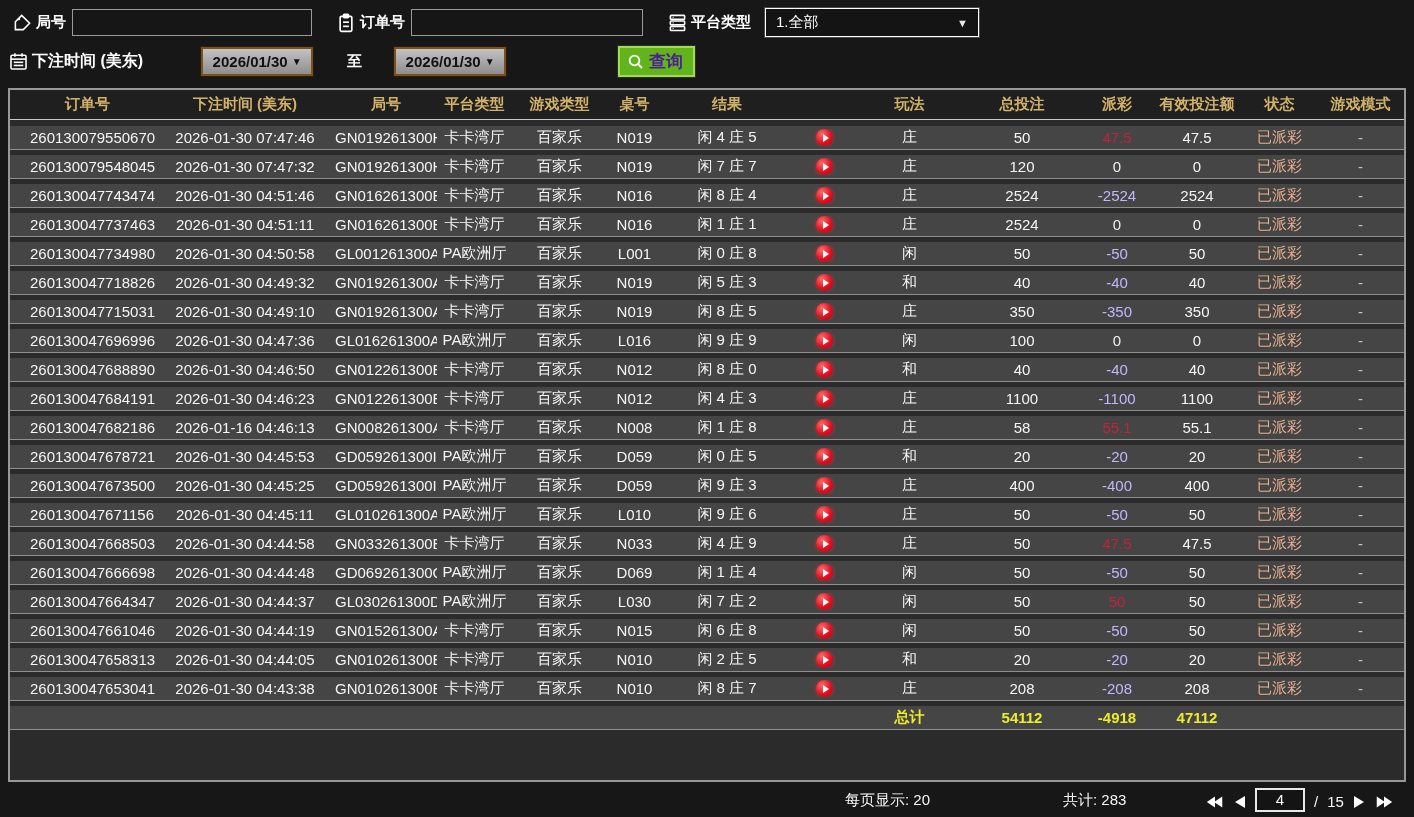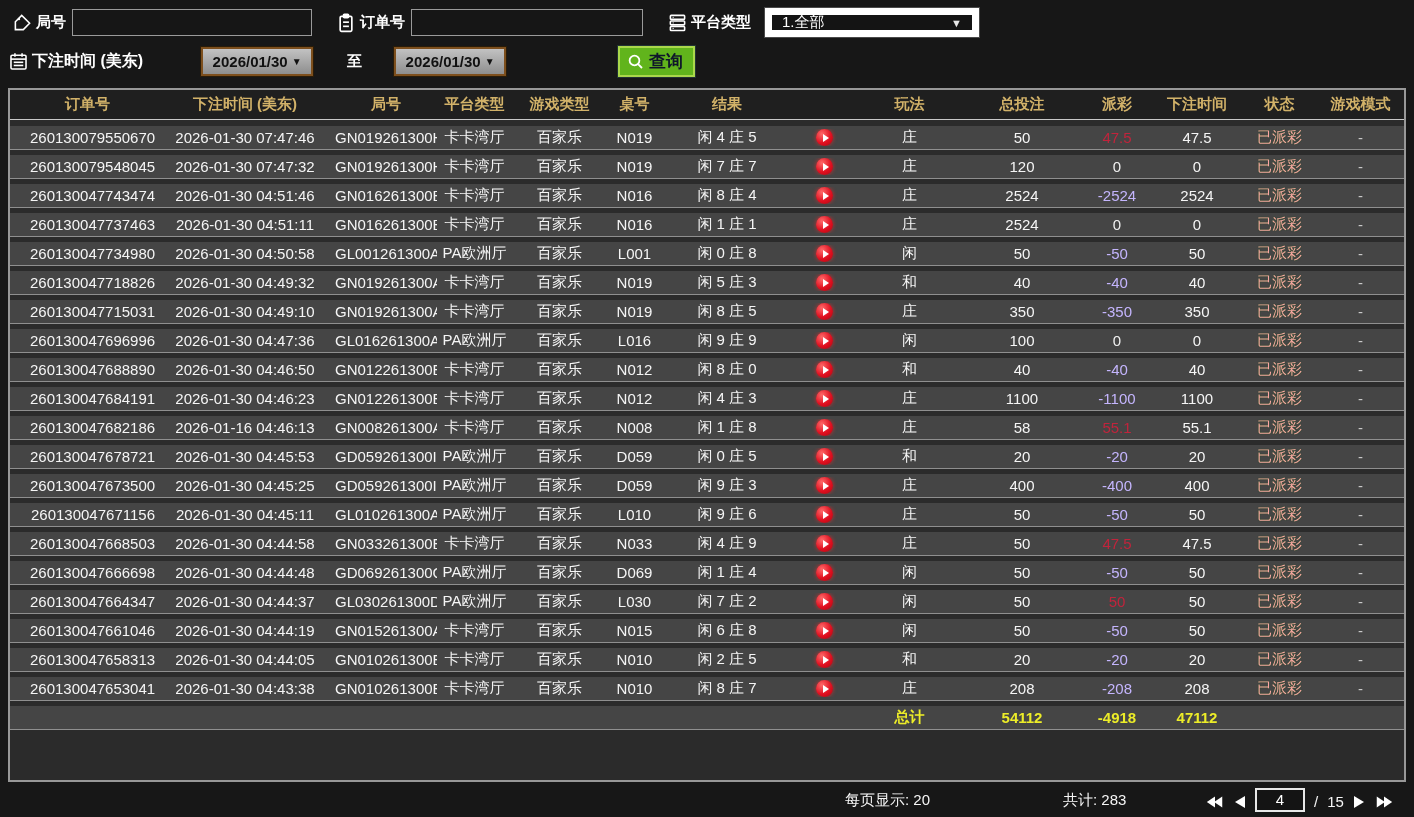--- a/index.html
+++ b/index.html
@@ -19,38 +19,38 @@
   .flabel { font-weight:bold; color:#fff; margin:0 6px 0 4px; white-space:nowrap; }
   .ficon { width:20px; height:20px; display:inline-flex; align-items:center; justify-content:center; flex:none; }
   .ficon svg { display:block; }
   .tinput {
     width:240px; height:27px; background:#161616; border:1px solid #9a9a9a;
     color:#eee; padding:0 6px; font-size:14px; outline:none;
   }
   .tinput2 { width:232px; }
   .selbox {
     width:214px; height:29px; margin-left:8px; background:#141414;
-    border:7px solid #ffffff; box-shadow:0 0 0 1px #4a4a4a;
+    border:1px solid #ffffff; box-shadow:0 0 0 1px #4a4a4a;
     display:flex; align-items:center; padding:0 10px; cursor:pointer;
   }
   .selbox .selval { flex:1; color:#fff; }
   .selarrow { color:#e8e8e8; font-size:11px; }
   .datebtn {
     width:112px; height:29px; margin-left:4px;
     background:linear-gradient(#c2c2c2,#8e8e8e);
     border:2px solid #7d4f1d; box-shadow:0 0 0 1px #2a1c08;
     color:#111; font-weight:bold; font-size:15px;
     display:flex; align-items:center; justify-content:center; gap:4px; cursor:pointer;
   }
   .datebtn .darr { font-size:10px; color:#111; }
   .zhi { font-weight:bold; color:#fff; margin:0 28px 0 34px; }
   .searchbtn {
     margin-left:112px; height:31px; padding:0 10px 0 6px;
     background:#61b41c; border:2px solid #aad84b; box-shadow:0 0 0 1px #233;
-    color:#0f172a; font-weight:bold; font-size:17px;
+    color:#4c1d95; font-weight:bold; font-size:17px;
     display:flex; align-items:center; gap:3px; cursor:pointer;
   }
   
   .tbl {
     position:absolute; left:8px; top:88px; width:1398px; height:694px;
     background:#2b2b2b; border:2px solid #989898;
   }
   .r {
     display:grid;
     grid-template-columns:145px 180px 102px 75px 95px 55px 130px 65px 105px 120px 70px 90px 75px 87px;
@@ -61,21 +61,21 @@
     color:#d2b269; font-weight:bold;
   }
   .thead .c { text-align:center; }
   .thead .c0 { text-align:center; padding-left:10px; }
   .tbody { padding-top:6px; }
   .row {
     height:24px; background:#454545; border-bottom:1px solid #8f8f8f;
     margin-bottom:5px; color:#f5f5f5;
   }
   .c { text-align:center; white-space:nowrap; overflow:hidden; }
-  .c0 { text-align:right; padding-left:20px; }
+  .c0 { text-align:left; padding-left:20px; }
   .pos { color:#c0243c; }
   .neg { color:#c4b5fd; }
   .zero { color:#f0f0f0; }
   .status { color:#fca5a5; text-shadow:0 0 1px #0a5f0a; }
   .mode { color:#c9c9c9; }
   .sumlabel { color:#ecec28; font-weight:bold; }
   .sumval { color:#ecec28; font-weight:bold; }
   .play {
     width:17px; height:17px; border-radius:50%; margin:0 auto;
     background:radial-gradient(circle at 35% 30%, #ff6a6a, #e01020 55%, #b00510 100%);
@@ -178,21 +178,21 @@
       <div class="c">下注时间 (美东)</div>
       <div class="c">局号</div>
       <div class="c">平台类型</div>
       <div class="c">游戏类型</div>
       <div class="c">桌号</div>
       <div class="c">结果</div>
       <div class="c"></div>
       <div class="c">玩法</div>
       <div class="c">总投注</div>
       <div class="c">派彩</div>
-      <div class="c">下注时间</div>
+      <div class="c">有效投注额</div>
       <div class="c">状态</div>
       <div class="c">游戏模式</div>
     </div>
   <div class="tbody" id="tbody">
       <div class="r row">
         <div class="c c0">260130079550670</div>
         <div class="c ">2026-01-30 07:47:46</div>
         <div class="c ">GN019261300HR</div>
         <div class="c ">卡卡湾厅</div>
         <div class="c ">百家乐</div>

